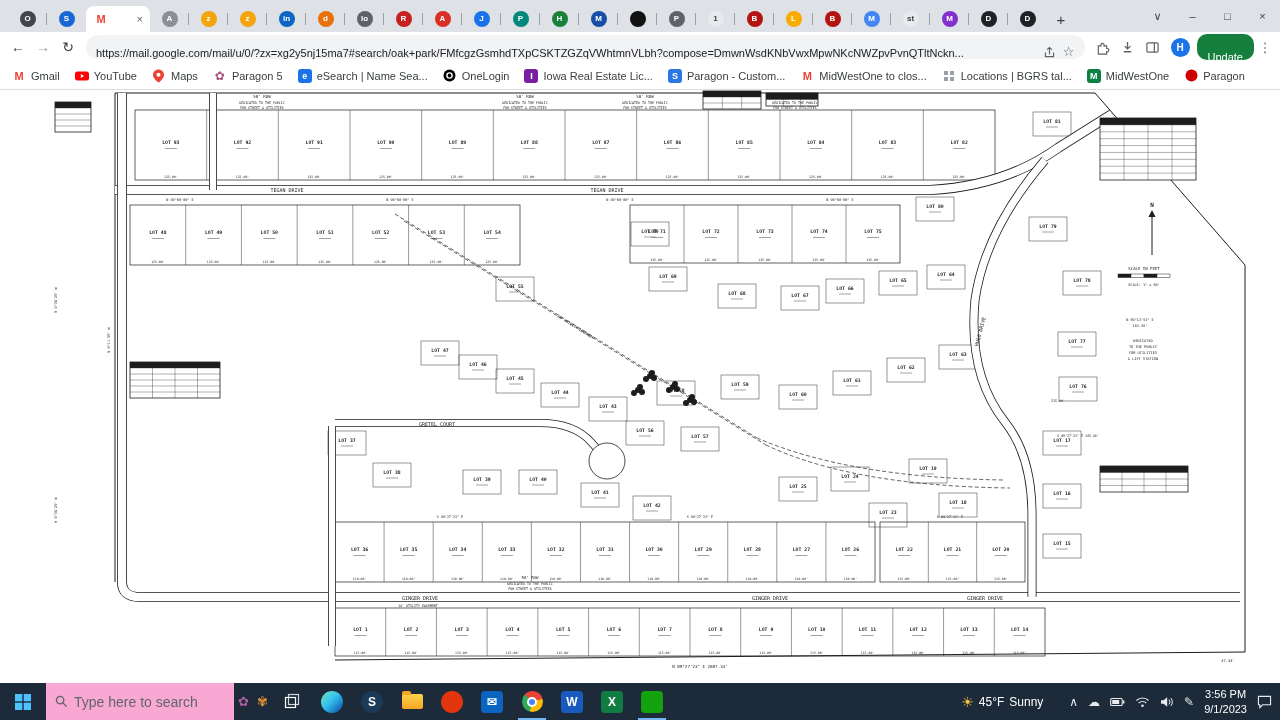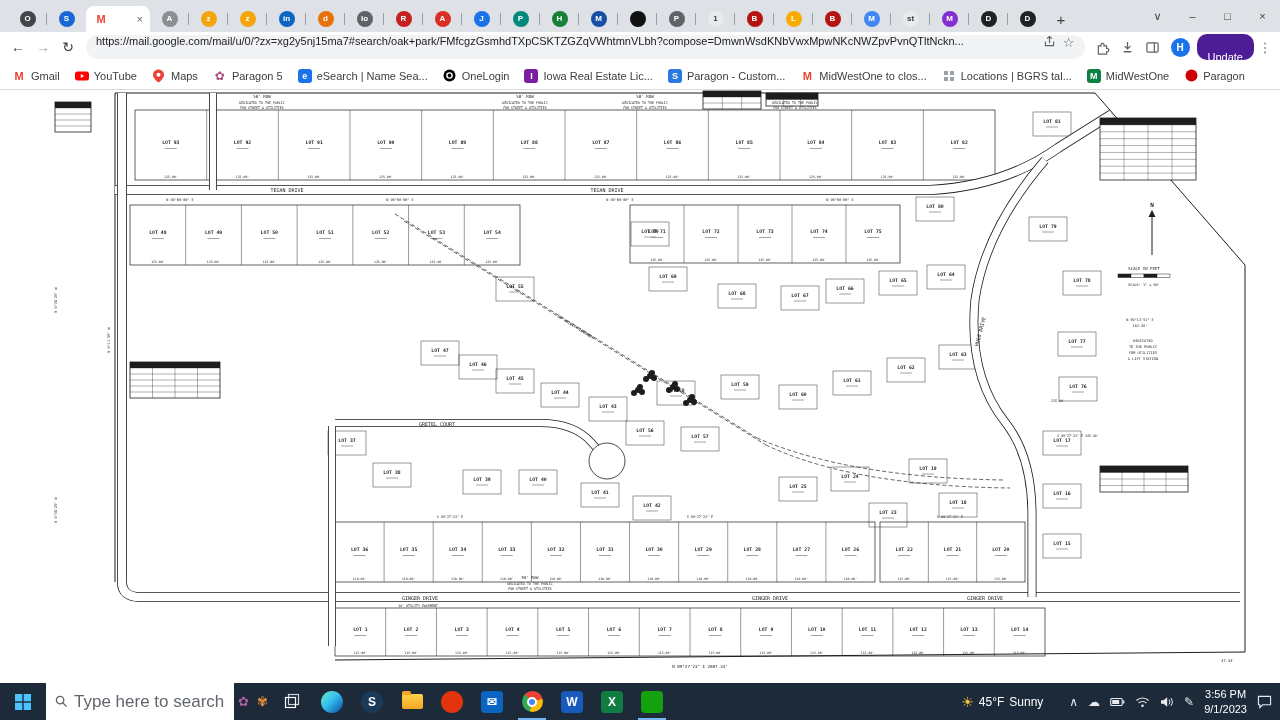--- a/index.html
+++ b/index.html
@@ -16,44 +16,44 @@
   .fav{width:16px;height:16px;border-radius:50%;font:700 8px/16px "Liberation Sans",sans-serif;text-align:center;flex:none;color:#fff}
   .tclose{color:#5f6368;font-size:11px}
   .newtab{width:28px;height:26px;display:flex;align-items:center;justify-content:center;color:#3c4043;font-size:15px}
   .wincontrols{position:absolute;right:0;top:0;height:32px;display:flex}
   .wincontrols span{width:35px;height:32px;display:flex;align-items:center;justify-content:center;font-size:11px;color:#3c4043}
 
   
   .toolbar{height:30px;display:flex;align-items:center;gap:3px;padding:0 7px;background:#fff;flex:none}
   .navic{width:22px;text-align:center;font-size:14px;color:#3c4043}
   .navic.fwd{color:#9aa0a6}
-  .urlbar{flex:1;height:24px;background:#f1f3f4;border-radius:12px;display:flex;align-items:flex-start;padding:0 10px;margin:0 4px;min-width:0}
+  .urlbar{flex:1;height:24px;background:#f1f3f4;border-radius:12px;display:flex;align-items:flex-end;padding:0 10px;margin:0 4px;min-width:0}
   .urltext{flex:1;font-size:11px;color:#202124;white-space:nowrap;overflow:hidden;min-width:0}
   .sendic{margin-left:6px;display:flex}
   .staric{font-size:13px;color:#5f6368;margin-left:7px}
   .tbic{width:22px;display:flex;justify-content:center;color:#5f6368}
   .avatar{width:19px;height:19px;border-radius:50%;background:#1a73e8;color:#fff;font:700 10px/19px "Liberation Sans",sans-serif;text-align:center;margin:0 4px;flex:none}
-  .update{background:#4c1d95;color:#fff;font-size:11px;height:16px;line-height:20px;padding:13px 11px;border-radius:10px;flex:none}
+  .update{background:#15803d;color:#fff;font-size:11px;height:16px;line-height:20px;padding:13px 11px;border-radius:10px;flex:none}
   .kebab{width:16px;text-align:center;color:#5f6368;font-size:13px}
 
   
   .bookmarks{height:28px;background:#fff;border-bottom:1px solid #dcdcdc;display:flex;align-items:center;gap:15px;padding:0 12px;font-size:11px;color:#3c4043;flex:none;white-space:nowrap;overflow:hidden}
   .bmi{display:flex;align-items:center;gap:5px}
   .bmicon{width:14px;height:14px;display:flex;align-items:center;justify-content:center;font-size:11px;flex:none}
   .bmicon.letter{border-radius:3px;color:#fff;font:700 9px/14px "Liberation Sans",sans-serif;text-align:center;display:block}
 
   
   .content{flex:1;position:relative;background:#fff}
   #plat-svg{width:1280px;height:593px;display:block}
   #plat-svg text{font-family:"DejaVu Sans Mono",monospace}
 
   
   .taskbar{height:37px;background:#1c2a39;display:flex;align-items:stretch;flex:none;color:#fff}
   .start{width:46px;display:flex;align-items:center;justify-content:center}
-  .tsearch{width:188px;background:#ffffff;display:flex;align-items:center;gap:6px;padding:0 9px;color:#60666c;font-size:17px}
+  .tsearch{width:188px;background:#f9a8d4;display:flex;align-items:center;gap:6px;padding:0 9px;color:#60666c;font-size:14px}
   .thl{width:19px;display:flex;align-items:center;justify-content:center;font-size:13px}
   .tapp{width:40px;display:flex;align-items:center;justify-content:center;position:relative}
   .appsrow{display:flex}
   .tapp.open:after{content:'';position:absolute;left:6px;right:6px;bottom:0;height:2px;background:#75b6f3}
   .ticn{width:22px;height:22px;display:flex;align-items:center;justify-content:center;font:700 12px/22px "Liberation Sans",sans-serif;color:#fff;border-radius:4px}
   .ticn.circle{border-radius:50%}
   .edgei{border-radius:50%;background:linear-gradient(135deg,#6be0c0 5%,#35c1f1 45%,#0b54a8 95%)}
   .fold{width:21px;height:15px;background:linear-gradient(#ffd24c,#f5a623);border-radius:2px;position:relative;display:block}
   .fold:before{content:'';position:absolute;top:-3px;left:0;width:9px;height:4px;background:#f5a623;border-radius:2px 2px 0 0}
   .chr{width:21px;height:21px;border-radius:50%;background:conic-gradient(from -45deg,#ea4335 0 120deg,#fbbc05 0 240deg,#34a853 0 360deg);position:relative;display:block}

